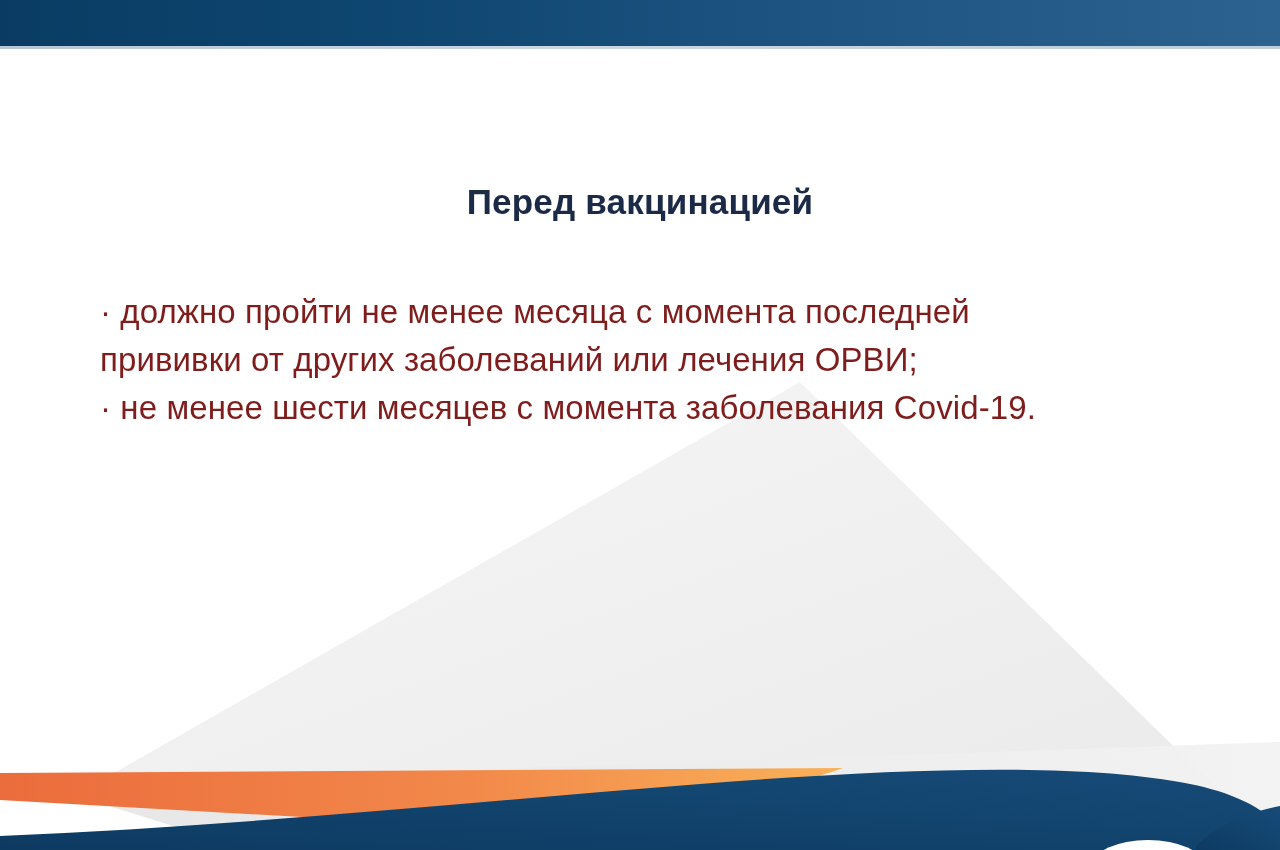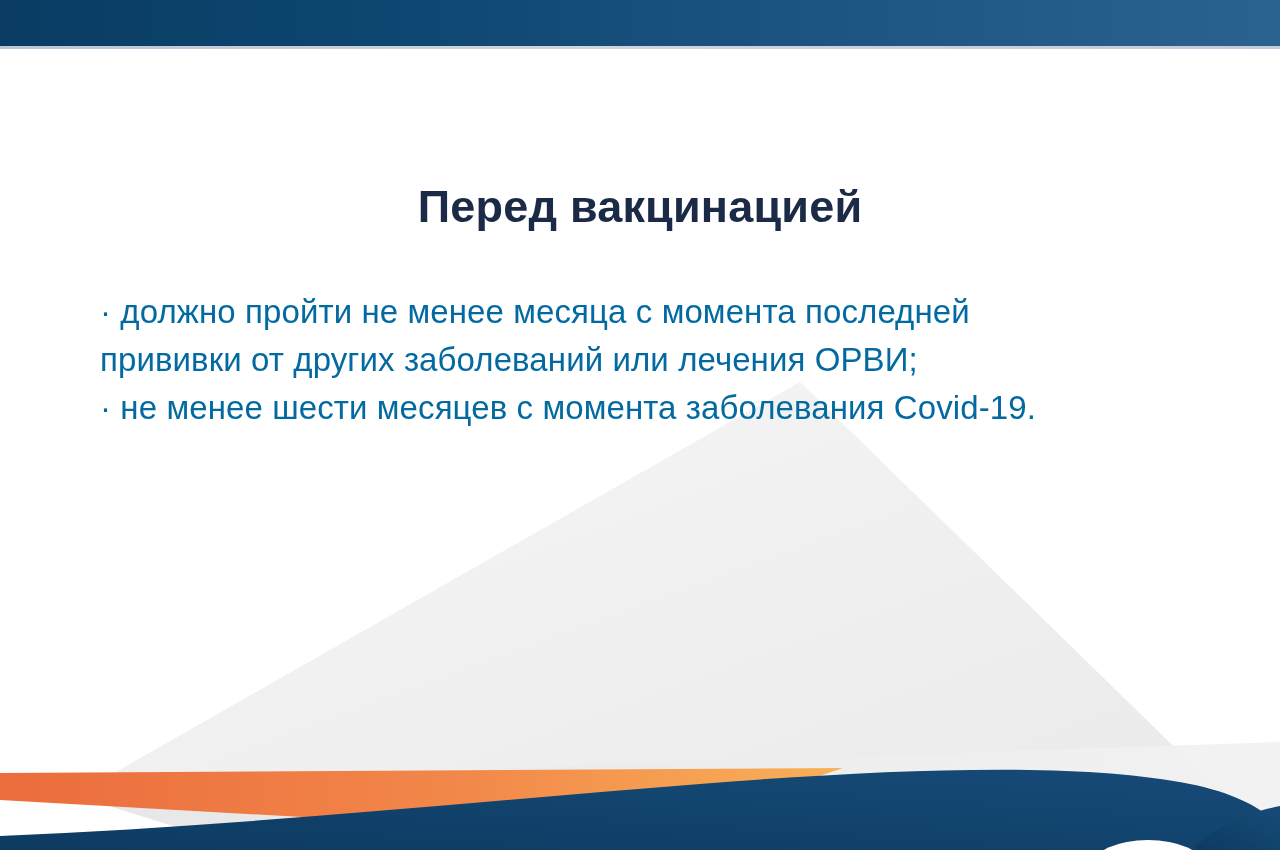--- a/index.html
+++ b/index.html
@@ -46,43 +46,43 @@
   }
 
   
   .content {
     position: absolute;
     inset: 0;
   }
 
   .slide-title {
     position: absolute;
-    top: 152px;
+    top: 160px;
     left: 0;
     width: 1280px;
     text-align: center;
-    font-size: 45px;
+    font-size: 35px;
     font-weight: bold;
     letter-spacing: .2px;
     color: #1b2a46;
     line-height: 1.1;
   }
 
   .body-block {
     position: absolute;
     left: 100px;
     top: 288px;
     width: 1010px;
   }
 
   .body-para {
     font-size: 33px;
     font-weight: 300;
     line-height: 1.46;
-    color: #0369a1;
+    color: #7f1d1d;
     letter-spacing: .1px;
     margin: 0;
   }
   .body-para + .body-para {
   }
 </style>
 </head>
 <body>
 
 <div id="slide">

